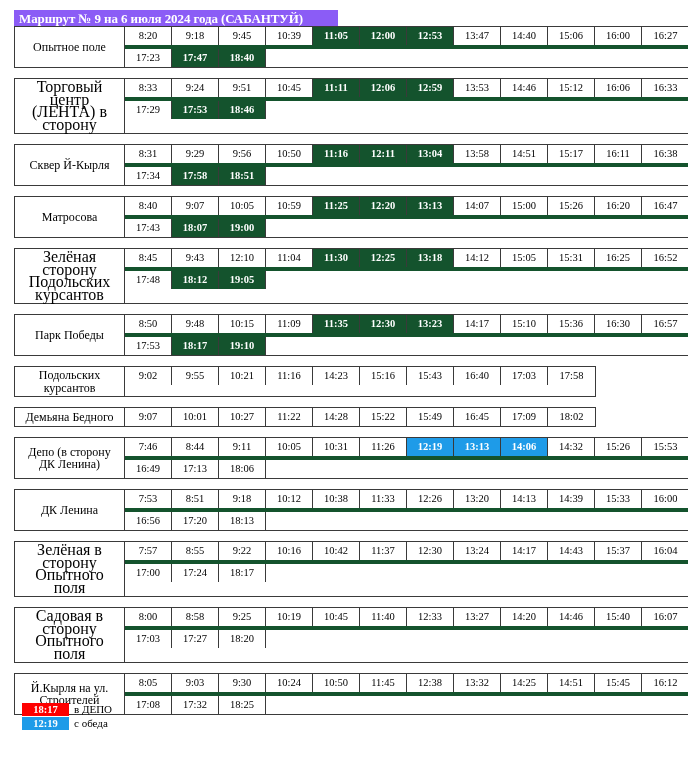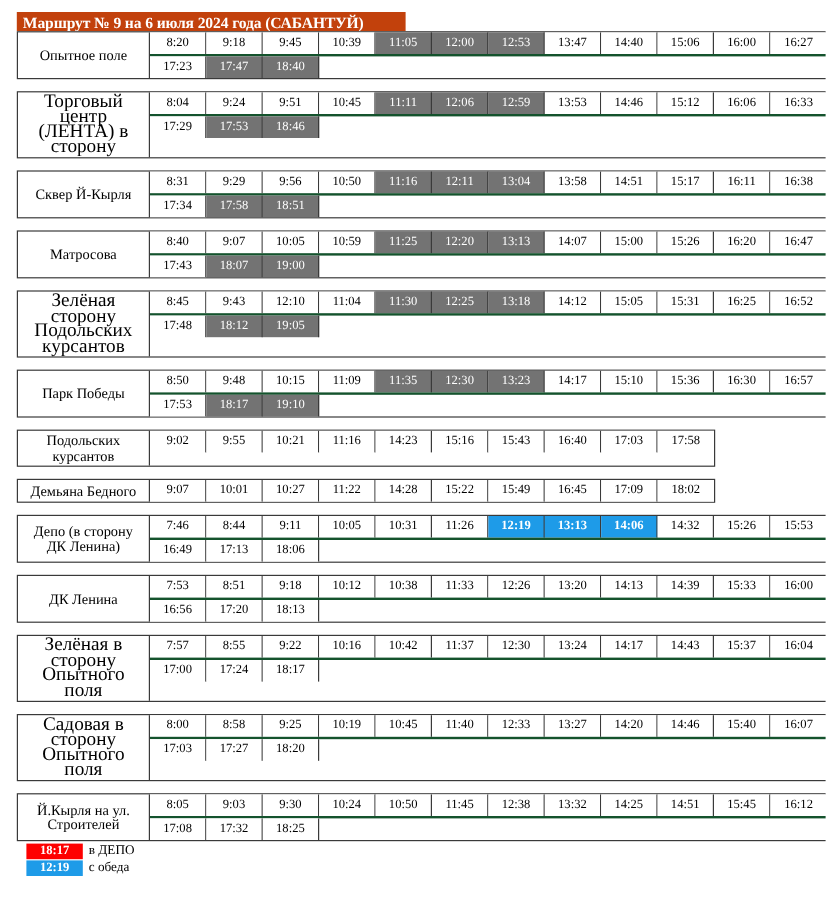--- a/index.html
+++ b/index.html
@@ -10,21 +10,21 @@
     color:#000000;
     overflow:hidden;
   }
   #root{position:relative;width:688px;height:768px;}
 
   
   .title-bar{
     position:absolute;
     left:14px;top:10px;
     width:324px;height:16px;
-    background:#c2410c;
+    background:#8b5cf6;
     display:flex;align-items:center;
     padding-left:5px;
     box-sizing:border-box;
   }
   .title-bar .title-text{
     color:#ffffff;
     font-weight:bold;
     font-size:13px;
     line-height:13px;
     white-space:nowrap;
@@ -63,36 +63,36 @@
     box-sizing:border-box;
     border-right:1px solid #3a3a3a;
     display:flex;align-items:center;justify-content:center;
     font-size:10.5px;
     line-height:18px;
     background:#ffffff;
     color:#000000;
   }
   .cell:last-child{border-right:none;}
   .cell.red{
-    background:#737373;
+    background:#14532d;
     color:#ffffff;
-    font-weight:normal;
+    font-weight:bold;
   }
   .cell.blue{
     background:#1e9be8;
     color:#ffffff;
     font-weight:bold;
   }
   
   .cell.blank{
     background:transparent;
     border-right:none;
   }
   .trow.secondary .cell.last-filled{border-right:1px solid #3a3a3a;}
-  .trow.secondary{border-top:2px solid #14532d;}
+  .trow.secondary{border-top:4px solid #14532d;}
 
   
   .stop-block.tall .stop-label{font-size:16px;line-height:12.5px;}
 
   
   .legend{
     position:absolute;
     left:22px;
     top:702px;
   }
@@ -166,21 +166,21 @@
       <div class="stop-block tall">
         <div class="stop-label">
           <div>
             <div>Торговый центр</div>
             <div>(ЛЕНТА) в</div>
             <div>сторону</div>
           </div>
         </div>
         <div class="rows">
           <div class="trow">
-            <div class="cell">8:04</div>
+            <div class="cell">8:33</div>
             <div class="cell">9:24</div>
             <div class="cell">9:51</div>
             <div class="cell">10:45</div>
             <div class="cell red">11:11</div>
             <div class="cell red">12:06</div>
             <div class="cell red">12:59</div>
             <div class="cell">13:53</div>
             <div class="cell">14:46</div>
             <div class="cell">15:12</div>
             <div class="cell">16:06</div>

